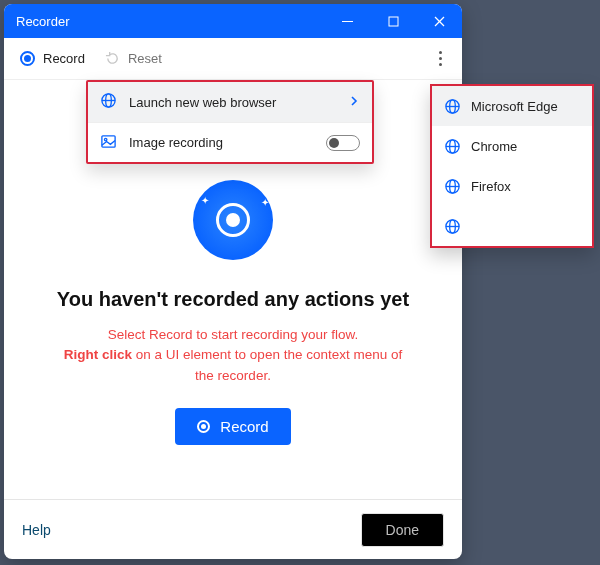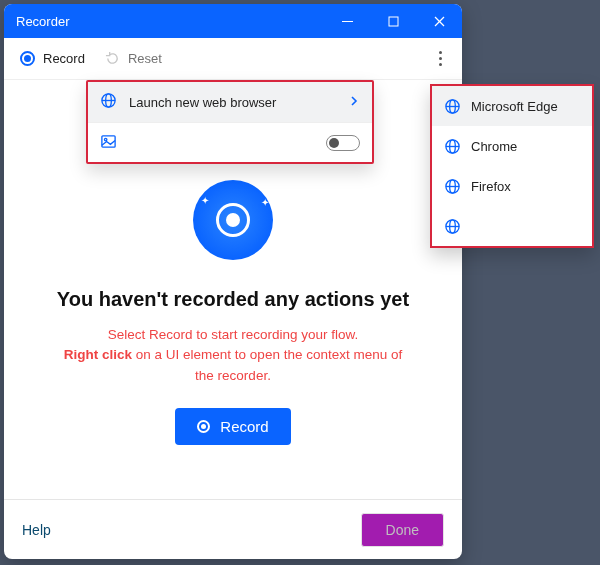--- a/index.html
+++ b/index.html
@@ -102,21 +102,21 @@
   .footer{
     height:60px; border-top:1px solid #e5e5e5;
     display:flex; align-items:center; padding:0 18px; gap:12px;
   }
   .help{ color:#0c4a6e; font-size:14px; cursor:pointer;}
   .footer .spacer{flex:1;}
   .btn{
     height:34px; padding:0 24px; font-size:14px; border-radius:3px; cursor:pointer;
     border:1px solid #ccc; background:#fff; color:#222;
   }
-  .btn.disabled{ background:#a21caf; color:#bfbfbf; border-color:#e3e3e3; cursor:default;}
+  .btn.disabled{ background:#000000; color:#bfbfbf; border-color:#e3e3e3; cursor:default;}
 
   
   .submenu{
     position:absolute;
     top:84px; left:430px;
     width:164px;
     background:#fff;
     border:2px solid #d7263d;
     box-shadow:0 8px 18px rgba(0,0,0,.2);
     z-index:20;
@@ -192,20 +192,21 @@
         </span>
       </div>
       <div class="menu-row">
         <span class="image-icon">
           <svg viewBox="0 0 18 18">
               <rect x="2" y="3" width="14" height="12" rx="1"></rect>
               <circle cx="6" cy="7" r="1.3"></circle>
               <path d="M2 13 L7 9 L11 12 L16 8"></path>
             </svg>
         </span>
+        <span>Image recording</span>
         <span class="toggle"></span>
       </div>
     </div>
 
     <div class="hero">
       <span class="spark s1"></span>
         <span class="spark s2"></span>
       <div class="ring"></div>
     </div>
 

